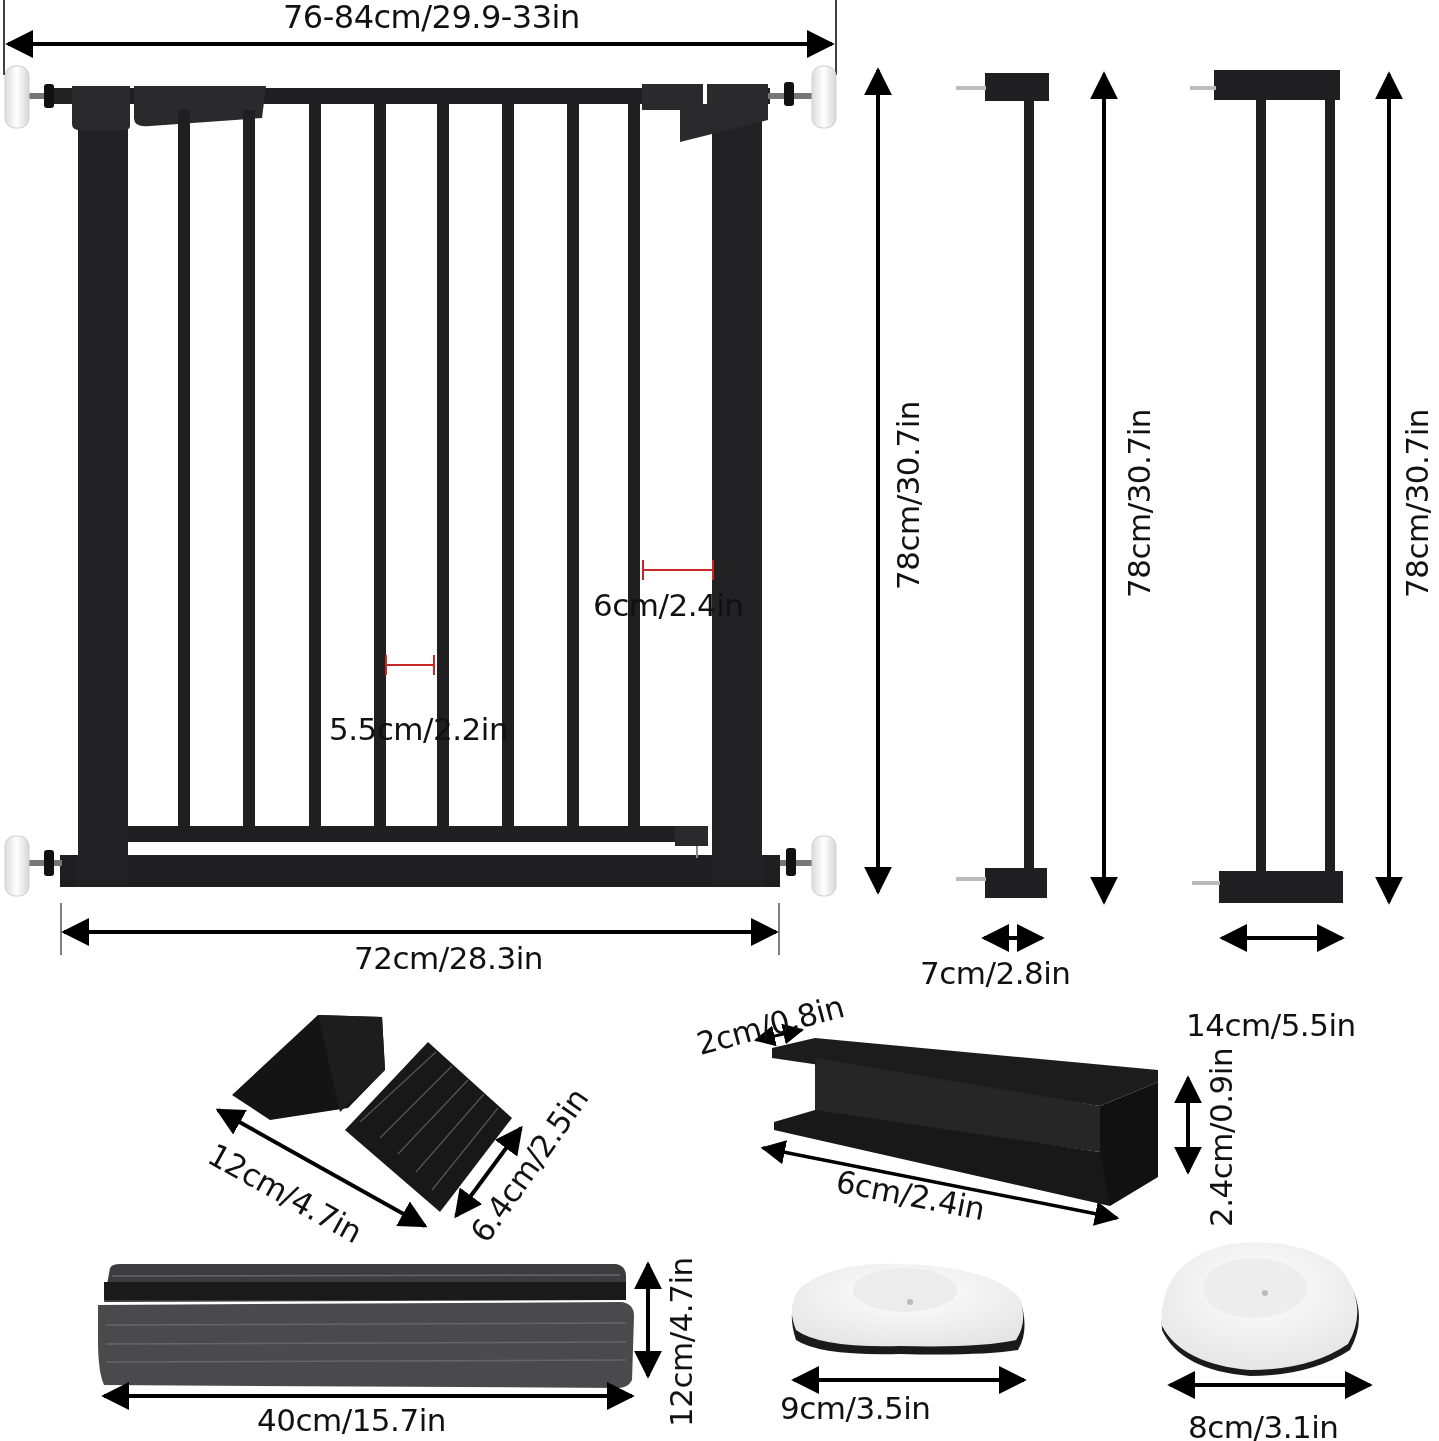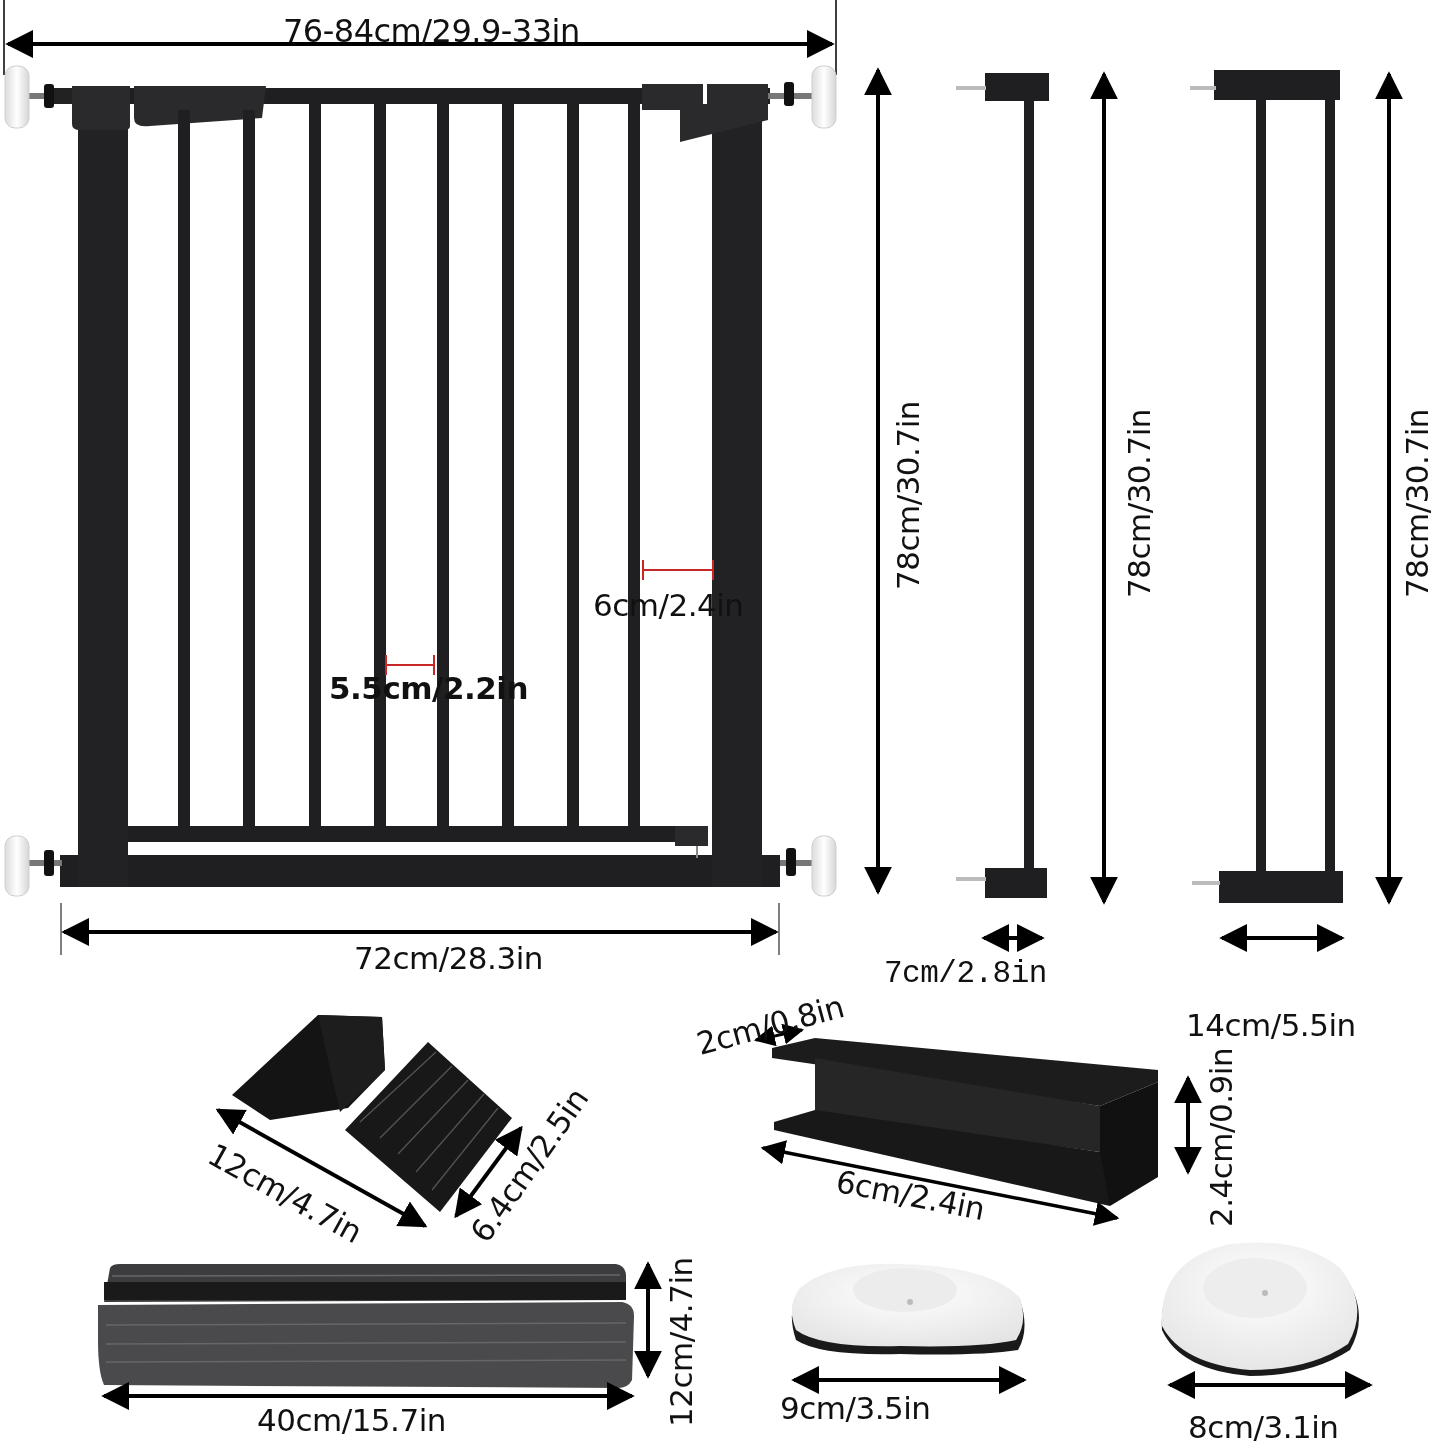--- a/index.html
+++ b/index.html
@@ -172,30 +172,30 @@
   </g>
   <g>
     <path d="M1162,1330 Q1158,1262 1230,1246 Q1300,1238 1340,1270 Q1372,1310 1350,1350 Q1310,1376 1250,1376 Q1180,1370 1162,1330 Z" fill="#1a1a1a"></path>
     <path d="M1162,1326 Q1158,1260 1230,1244 Q1300,1236 1340,1268 Q1370,1306 1348,1344 Q1310,1370 1250,1370 Q1182,1364 1162,1326 Z" fill="url(#cupg)"></path>
     <ellipse cx="1255" cy="1288" rx="52" ry="30" fill="#ededed"></ellipse>
     <circle cx="1265" cy="1293" r="3" fill="#bbb"></circle>
     <line x1="1170" y1="1385" x2="1370" y2="1385" stroke="#000" stroke-width="4" marker-start="url(#ah)" marker-end="url(#ah)"></line>
   </g>
 </svg>
 
-<div class="lbl" style="left:283px; top:1px; font-size:32px;margin-top:14px;">76-84cm/29.9-33in</div>
+<div class="lbl" style="left:283px; top:1px; font-size:32px;">76-84cm/29.9-33in</div>
 <div class="lbl" style="left:593px; top:590px;">6cm/2.4in</div>
-<div class="lbl" style="left:329px; top:673px;font-weight:bold;">5.5cm/2.2in</div>
+<div class="lbl" style="left:329px; top:714px;">5.5cm/2.2in</div>
 <div class="lbl" style="left:354px; top:943px;">72cm/28.3in</div>
 
 <div class="lbl vert" style="left:893px; top:590px;">78cm/30.7in</div>
 <div class="lbl vert" style="left:1124px; top:598px;">78cm/30.7in</div>
 <div class="lbl vert" style="left:1402px; top:598px;">78cm/30.7in</div>
 
-<div class="lbl" style="left:884px; top:958px;font-family:Liberation Mono, monospace;">7cm/2.8in</div>
+<div class="lbl" style="left:920px; top:958px;">7cm/2.8in</div>
 <div class="lbl" style="left:1186px; top:1010px;">14cm/5.5in</div>
 
 <div class="lbl rot" style="left:200px; top:1178px; transform:rotate(29deg);">12cm/4.7in</div>
 <div class="lbl rot" style="left:440px; top:1150px; transform:rotate(-55deg);">6.4cm/2.5in</div>
 
 <div class="lbl rot" style="left:695px; top:1010px; transform:rotate(-15deg);">2cm/0.8in</div>
 <div class="lbl rot" style="left:835px; top:1180px; transform:rotate(11deg);">6cm/2.4in</div>
 <div class="lbl vert" style="left:1206px; top:1227px;">2.4cm/0.9in</div>
 
 <div class="lbl" style="left:257px; top:1405px;">40cm/15.7in</div>

